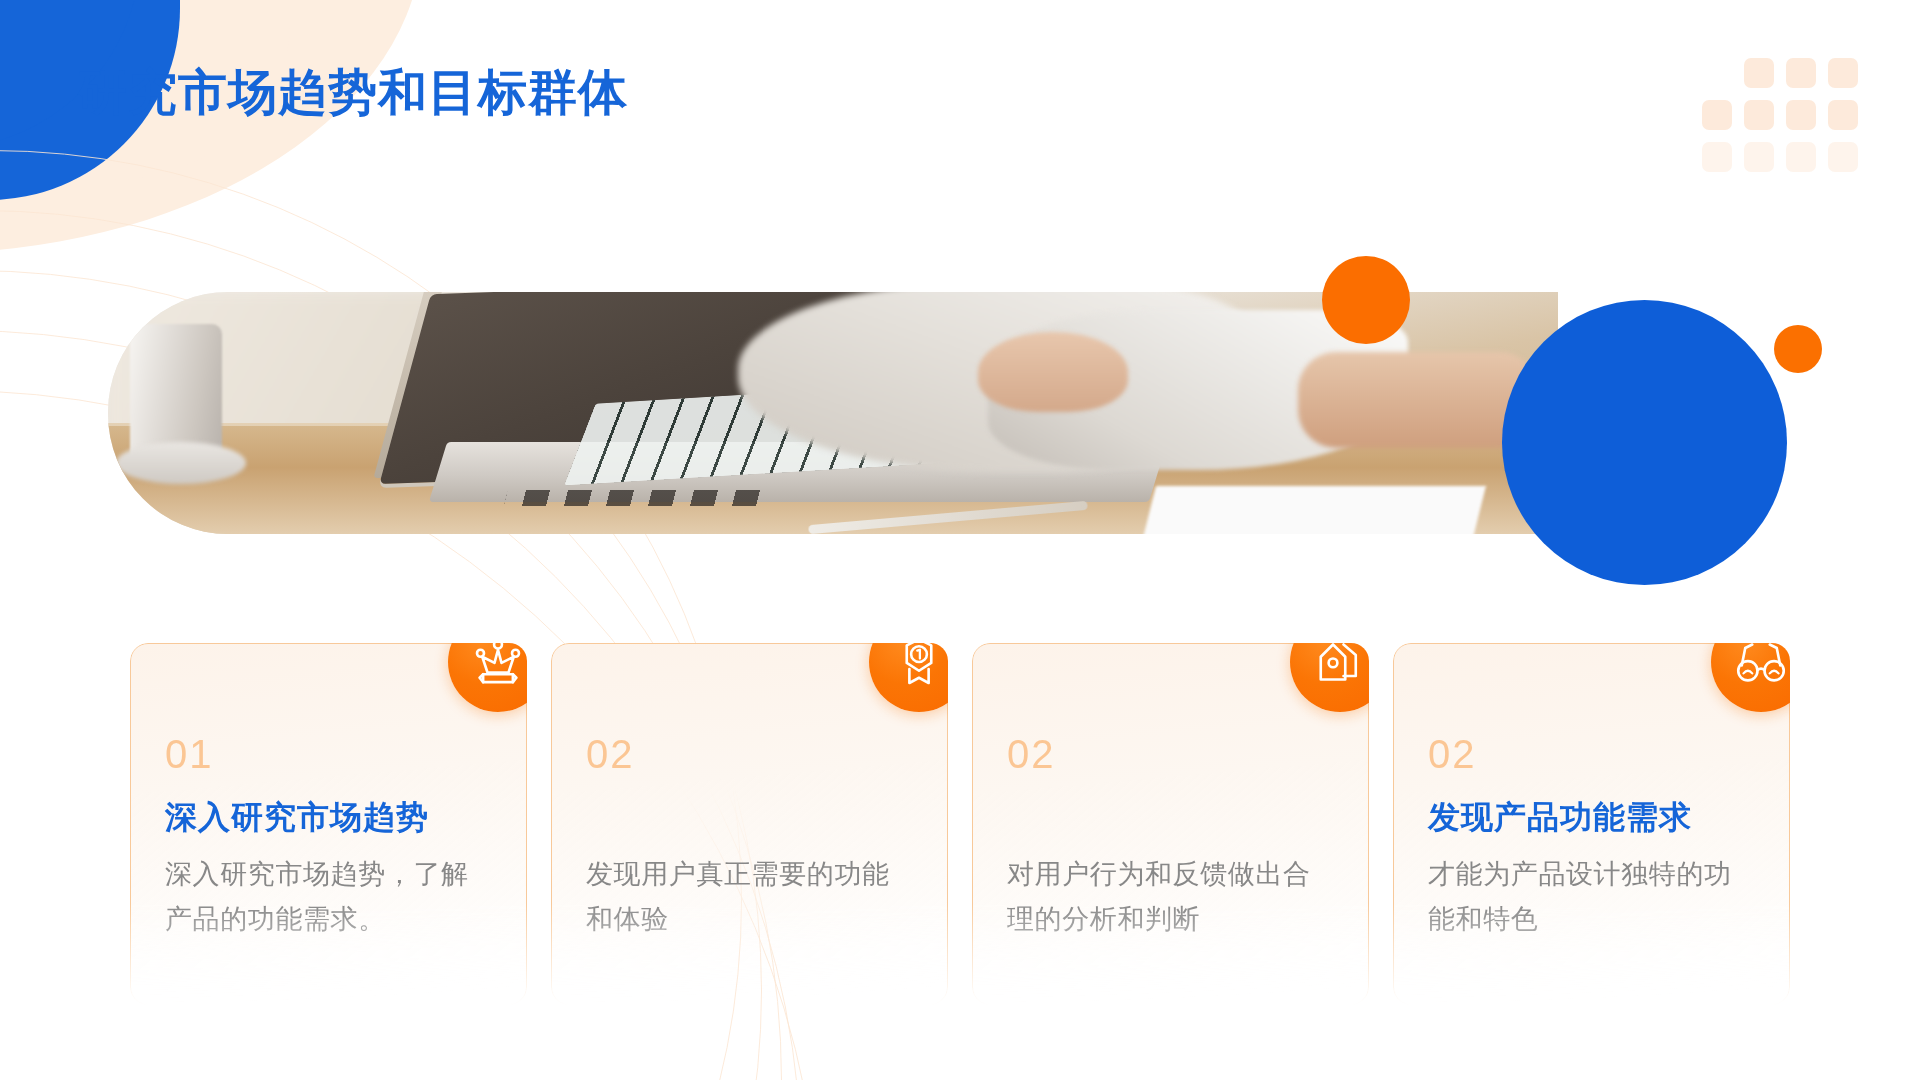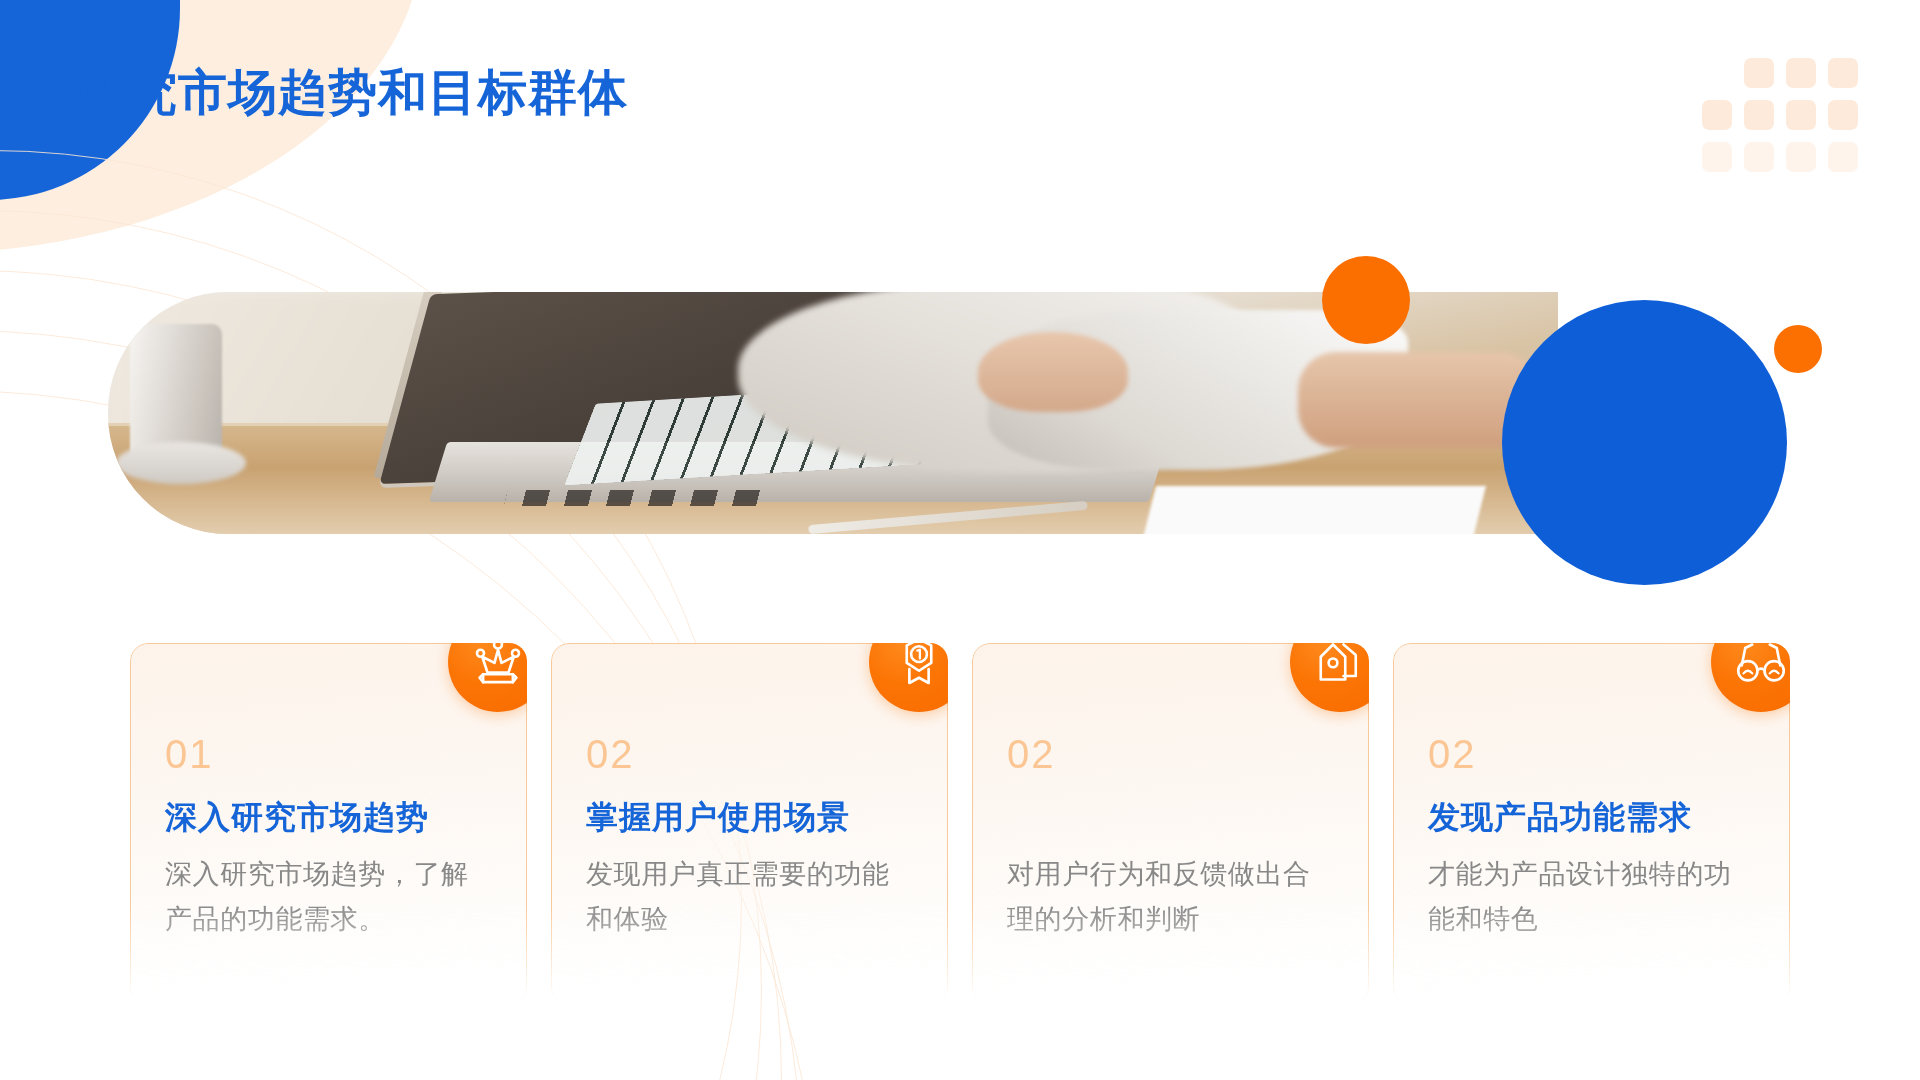--- a/index.html
+++ b/index.html
@@ -272,21 +272,20 @@
     <div class="card">
       <div class="icon-badge">
         <svg viewBox="0 0 64 64" fill="none" stroke="#ffffff" stroke-width="3" stroke-linecap="round" stroke-linejoin="round">
           <path d="M32 6 L46 13 L46 33 L32 42 L18 33 L18 13 Z"></path>
           <circle cx="32" cy="23" r="9"></circle>
           <path d="M30 19 l3 -1 v10" stroke-width="2.6"></path>
           <path d="M21 40 L21 56 L32 50 L43 56 L43 40"></path>
         </svg>
       </div>
       <div class="card-num">02</div>
-      <div class="card-title">掌握用户使用场景</div>
       <div class="card-desc">发现用户真正需要的功能和体验</div>
     </div>
 
     <div class="card">
       <div class="icon-badge">
         <svg viewBox="0 0 64 64" fill="none" stroke="#ffffff" stroke-width="3" stroke-linecap="round" stroke-linejoin="round">
           <path d="M36 12 L50 24 L50 48 L36 48"></path>
           <path d="M10 26 L24 12 L38 26 L38 52 L10 52 Z"></path>
           <circle cx="24" cy="33" r="5"></circle>
         </svg>

